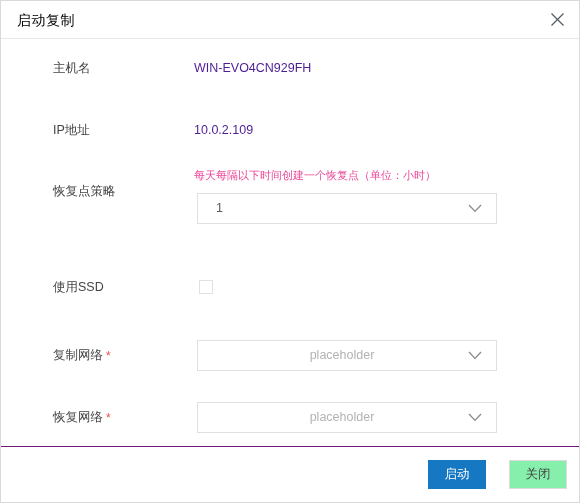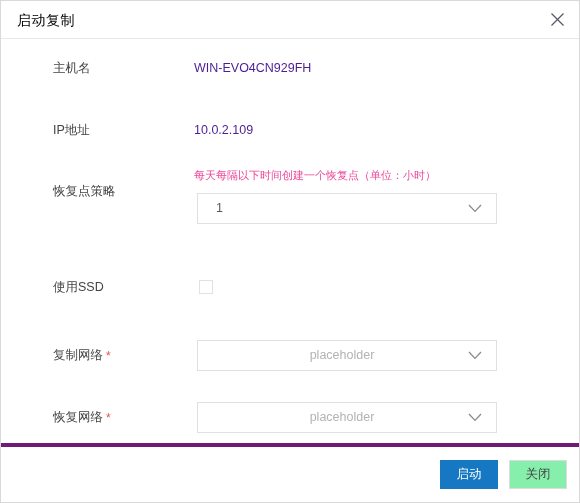--- a/index.html
+++ b/index.html
@@ -146,26 +146,26 @@
     border: 1px solid #e2e2e2;
     background: #ffffff;
     cursor: pointer;
   }
 
   
   .dlg-footer {
     position: relative;
     height: 55px;
     flex: 0 0 55px;
-    border-top: 4px solid #701a75;
+    border-top: 1px solid #701a75;
     display: flex;
     align-items: center;
     justify-content: flex-end;
     padding-right: 12px;
-    gap: 11px;
+    gap: 23px;
   }
   .btn {
     box-sizing: border-box;
     height: 29px;
     min-width: 58px;
     padding: 0 14px;
     font-size: 12.5px;
     font-family: "Liberation Sans", "DejaVu Sans", sans-serif;
     display: inline-flex;
     align-items: center;

